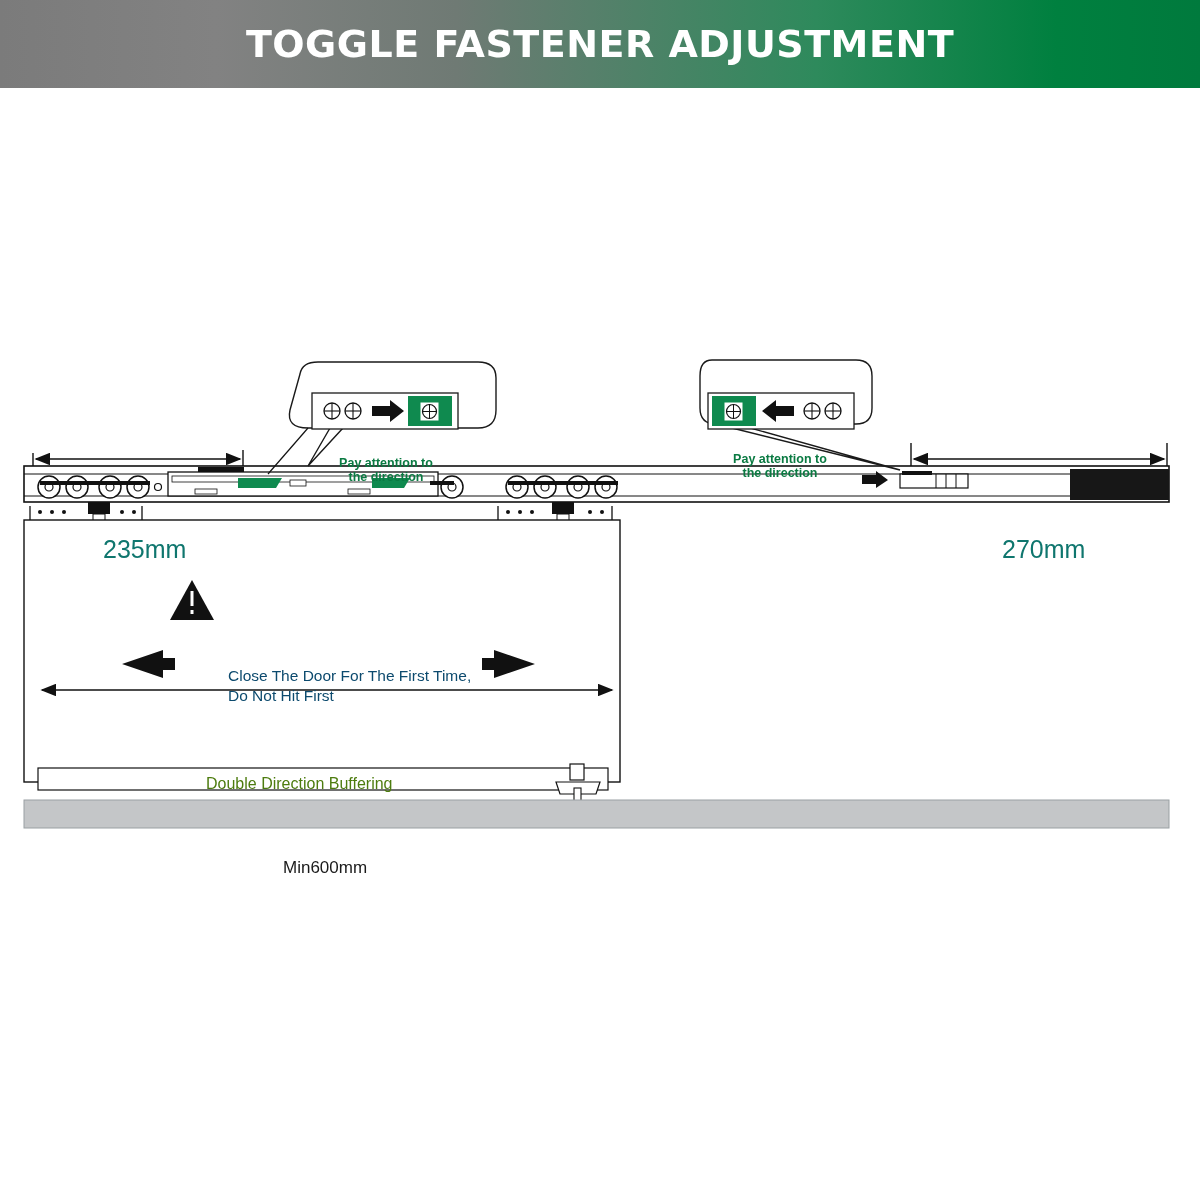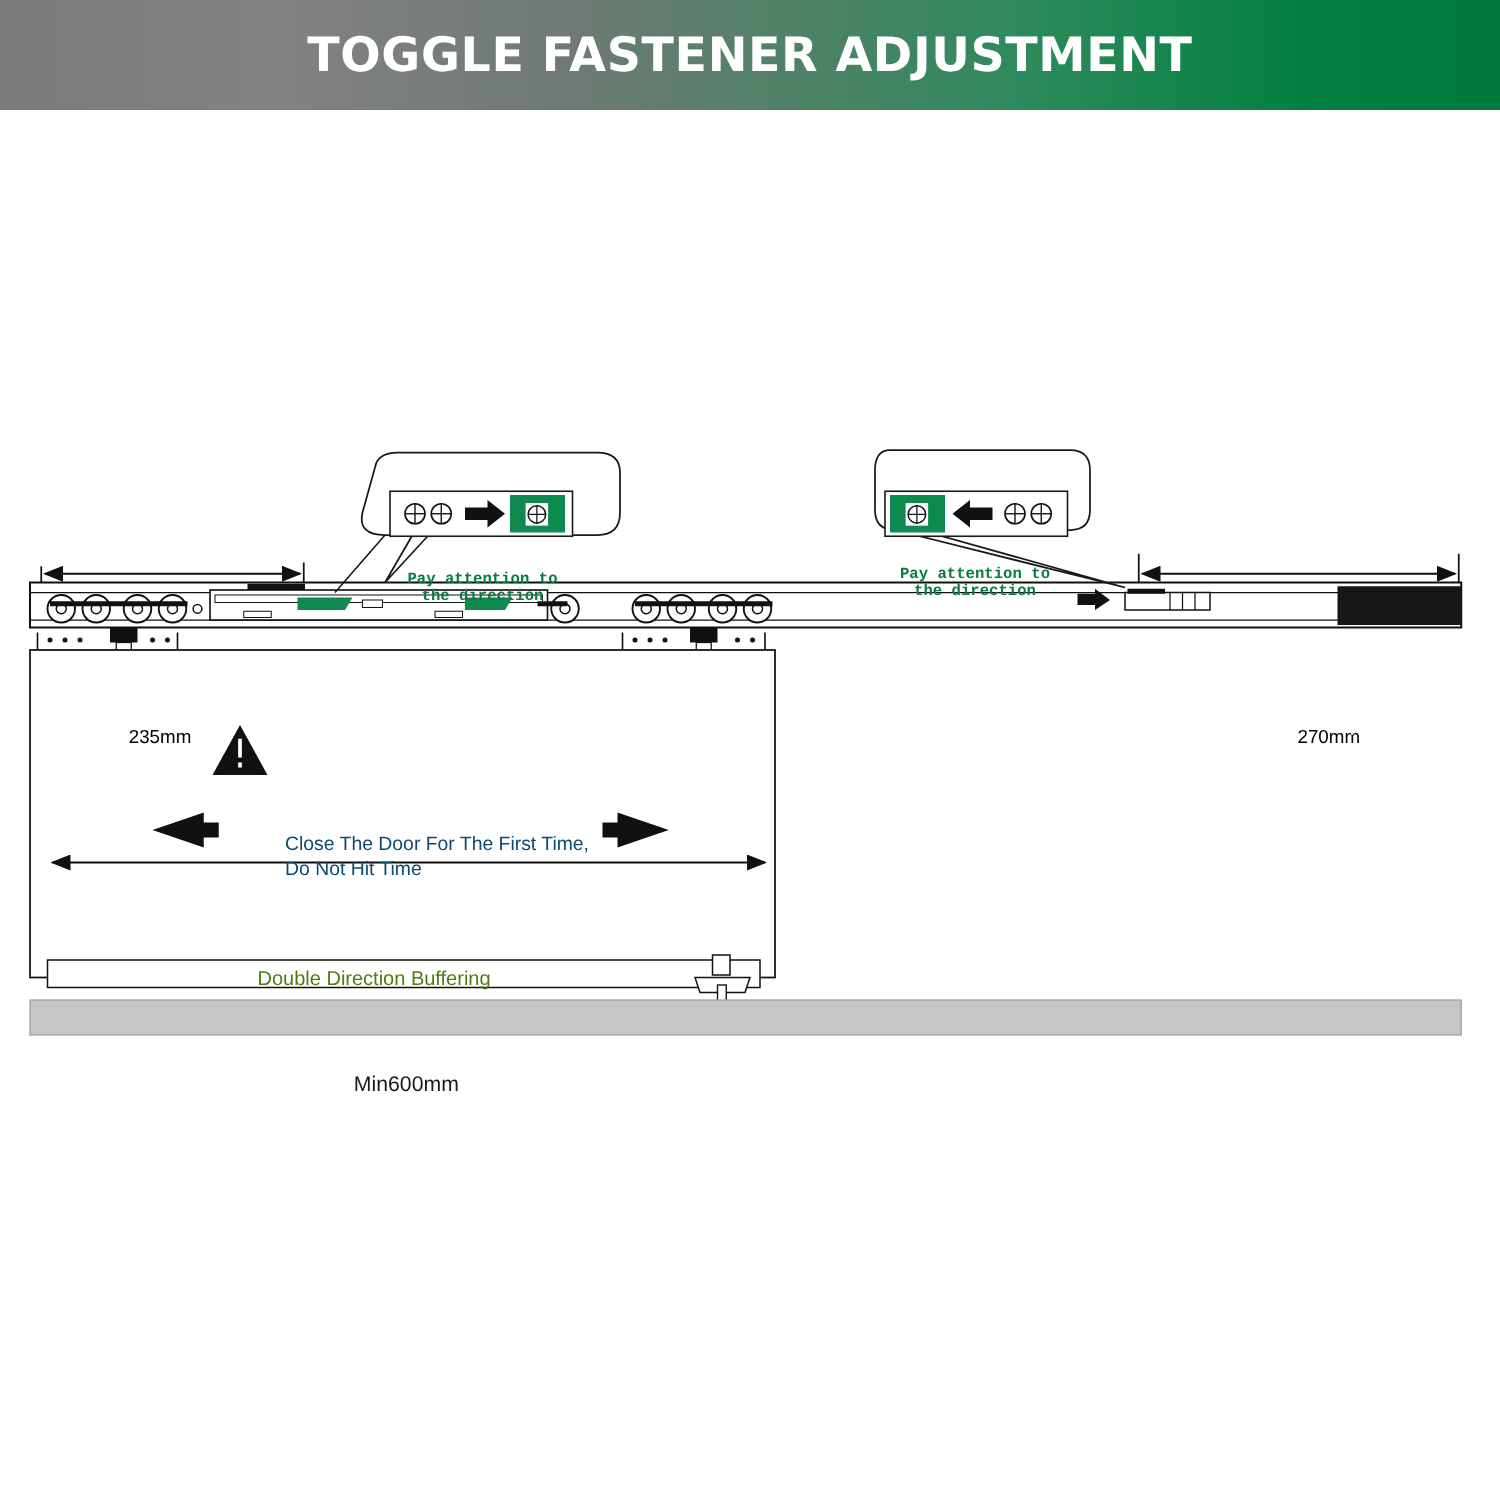--- a/index.html
+++ b/index.html
@@ -44,35 +44,34 @@
   .canvas svg { display: block; }
 
   
   .callout-text {
     position: absolute;
     color: #0a7a42;
     font-size: 12.5px;
     line-height: 14px;
     text-align: center;
     font-weight: bold;
-    font-family: Liberation Mono, monospace;
+    font-family: Liberation Sans, sans-serif;
     width: 140px;
   }
   #callout1-text { left: 316px; top: 368px; }
   #callout2-text { left: 710px; top: 364px; }
 
   .dim-label {
     position: absolute;
-    font-size: 15px;
-    color: #000000;
-    font-family: "Liberation Sans", sans-serif;
-    margin-top: 46px;
+    font-size: 25px;
+    color: #0f766e;
+    font-family: "Liberation Sans", sans-serif;
   }
   #dim-left-label { left: 103px; top: 447px; }
-  #dim-right-label { left: 1038px; top: 447px; }
+  #dim-right-label { left: 1002px; top: 447px; }
 
   .note-text {
     position: absolute;
     left: 228px; top: 578px;
     font-size: 15.5px;
     line-height: 20px;
     color: #0c4a6e;
     font-family: "Liberation Sans", sans-serif;
   }
 
@@ -289,19 +288,19 @@
   <div class="callout-text" id="callout2-text">
     <div>Pay attention to</div>
     <div>the direction</div>
   </div>
 
   <div class="dim-label" id="dim-left-label">235mm</div>
   <div class="dim-label" id="dim-right-label">270mm</div>
 
   <div class="note-text">
     <div>Close The Door For The First Time,</div>
-    <div>Do Not Hit Time</div>
+    <div>Do Not Hit First</div>
   </div>
 
   <div id="buffer-label">Double Direction Buffering</div>
   <div id="min-label">Min600mm</div>
   <div id="brand-label">Hangingrail</div>
 </div>
 
 </body></html>

